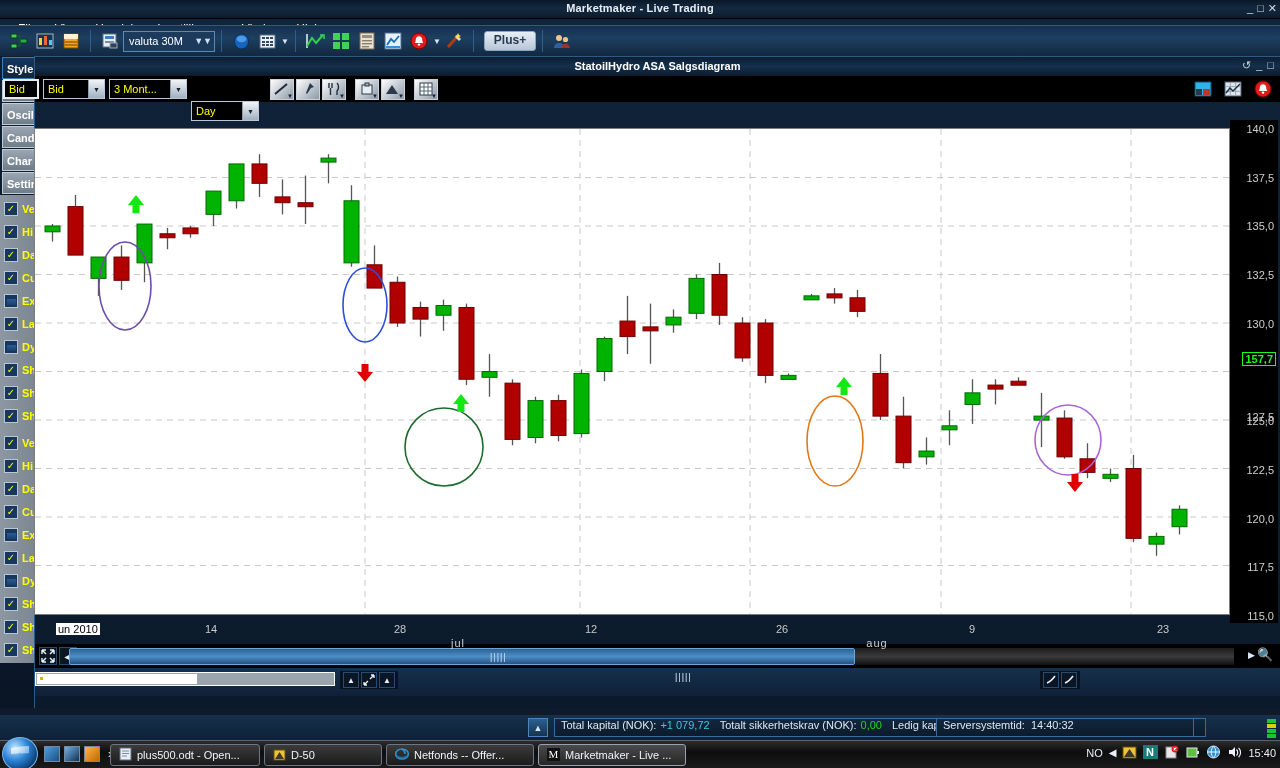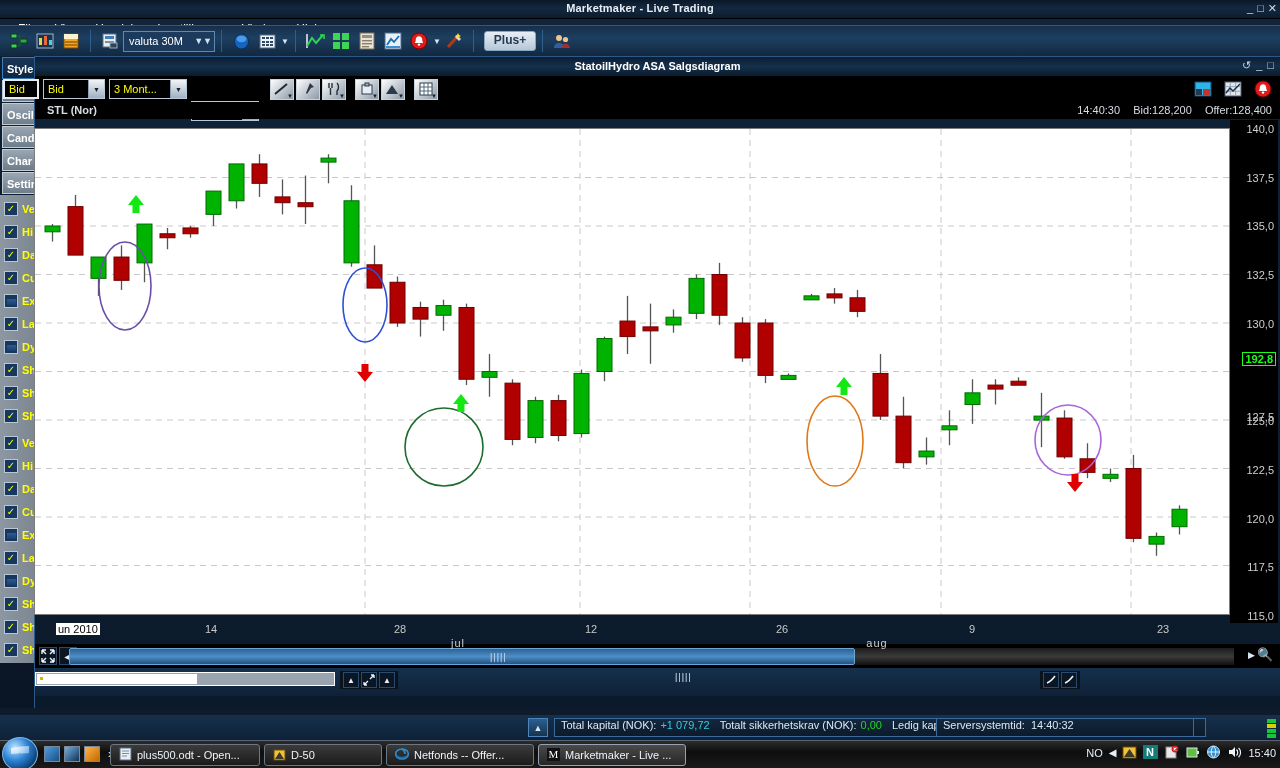--- a/index.html
+++ b/index.html
@@ -582,28 +582,20 @@
       </div>
       <div class="tbtn">
         <svg width="18" height="18" viewBox="0 0 18 18">
             <circle cx="9" cy="9" r="8" fill="#e01b1b" stroke="#7d0000"></circle>
             <path d="M9 4.2c-2 0-3.2 1.4-3.2 3.3 0 2.4-1 3.4-1 3.4h8.4s-1-1-1-3.4c0-1.9-1.2-3.3-3.2-3.3z" fill="#fff"></path>
             <circle cx="9" cy="12.6" r="1.2" fill="#fff"></circle>
           </svg>
       </div>
     </div>
 
-    <div class="plot-head">
-      <div class="sym">STL (Nor)</div>
-      <div class="quote">
-        <span>14:40:30</span>
-        <span>Bid:128,200</span>
-        <span>Offer:128,400</span>
-      </div>
-    </div>
 
     <div class="navstrip">
       <div style="position:absolute;left:4px;top:3px;display:flex;gap:2px;">
         <div class="ctrl-sq">
           <svg width="14" height="14" viewBox="0 0 14 14">
               <path d="M1 1h4M1 1v4M1 1l4 4M13 13H9M13 13V9M13 13L9 9M13 1H9M13 1v4M13 1L9 5M1 13h4M1 13V9M1 13l4-4" stroke="#eef4fa" stroke-width="1.4" fill="none"></path>
             </svg>
         </div>
         <div class="ctrl-sq">◀</div>
       </div>
@@ -891,21 +883,21 @@
       <div class="ylab" style="top: 57.7px;">137,5</div>
       <div class="ylab" style="top: 106.4px;">135,0</div>
       <div class="ylab" style="top: 155.1px;">132,5</div>
       <div class="ylab" style="top: 203.8px; text-align: right;">130,0</div>
       <div class="ylab" style="top: 252.5px; margin-top: 44px;">127,5</div>
       <div class="ylab" style="top: 301.2px;">125,0</div>
       <div class="ylab" style="top: 349.9px;">122,5</div>
       <div class="ylab" style="top: 398.6px;">120,0</div>
       <div class="ylab" style="top: 447.3px;">117,5</div>
       <div class="ylab" style="top: 496px;">115,0</div>
-      <div class="ylab hl" style="top: 238.864px;">192,8</div>
+      <div class="ylab hl" style="top: 238.864px;">157,7</div>
     </div>
 
   <div class="xlabels" id="xaxis">
       <div class="xlab first" style="left: 22px;">un 2010</div>
       <div class="xlab" style="left: 177px;">14</div>
       <div class="xlab" style="left: 366px;">28</div>
       <div class="xlab mon" style="left: 424px;">jul</div>
       <div class="xlab" style="left: 557px;">12</div>
       <div class="xlab" style="left: 748px;">26</div>
       <div class="xlab mon" style="left: 843px;">aug</div>

